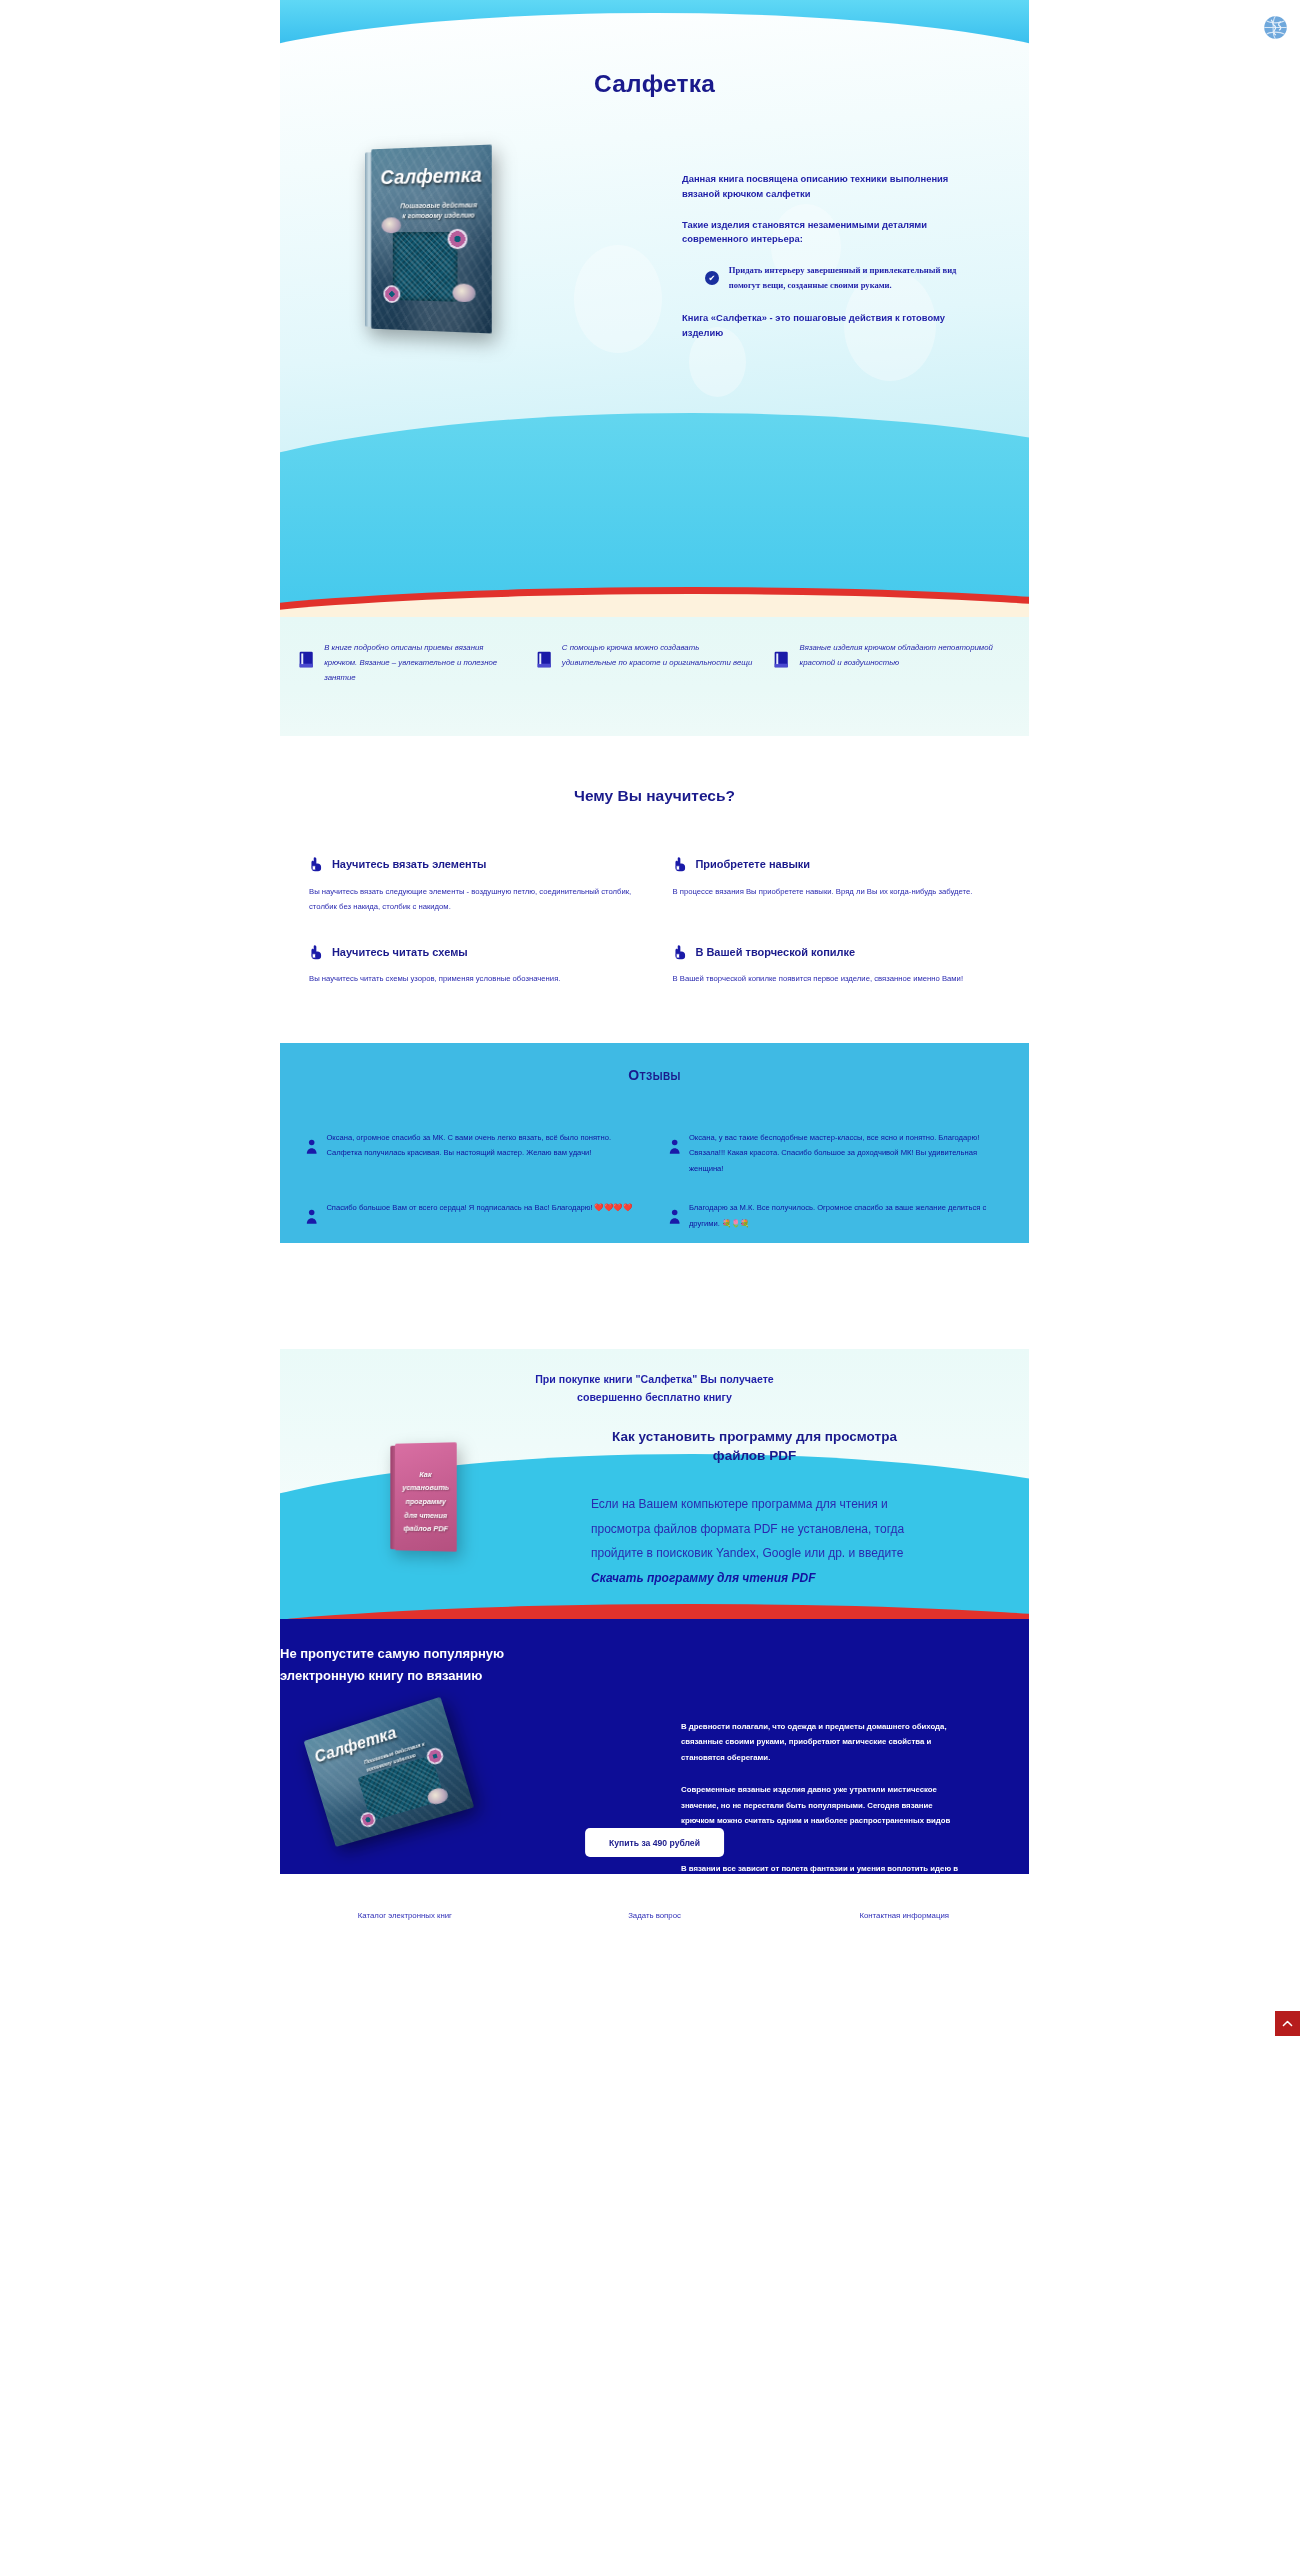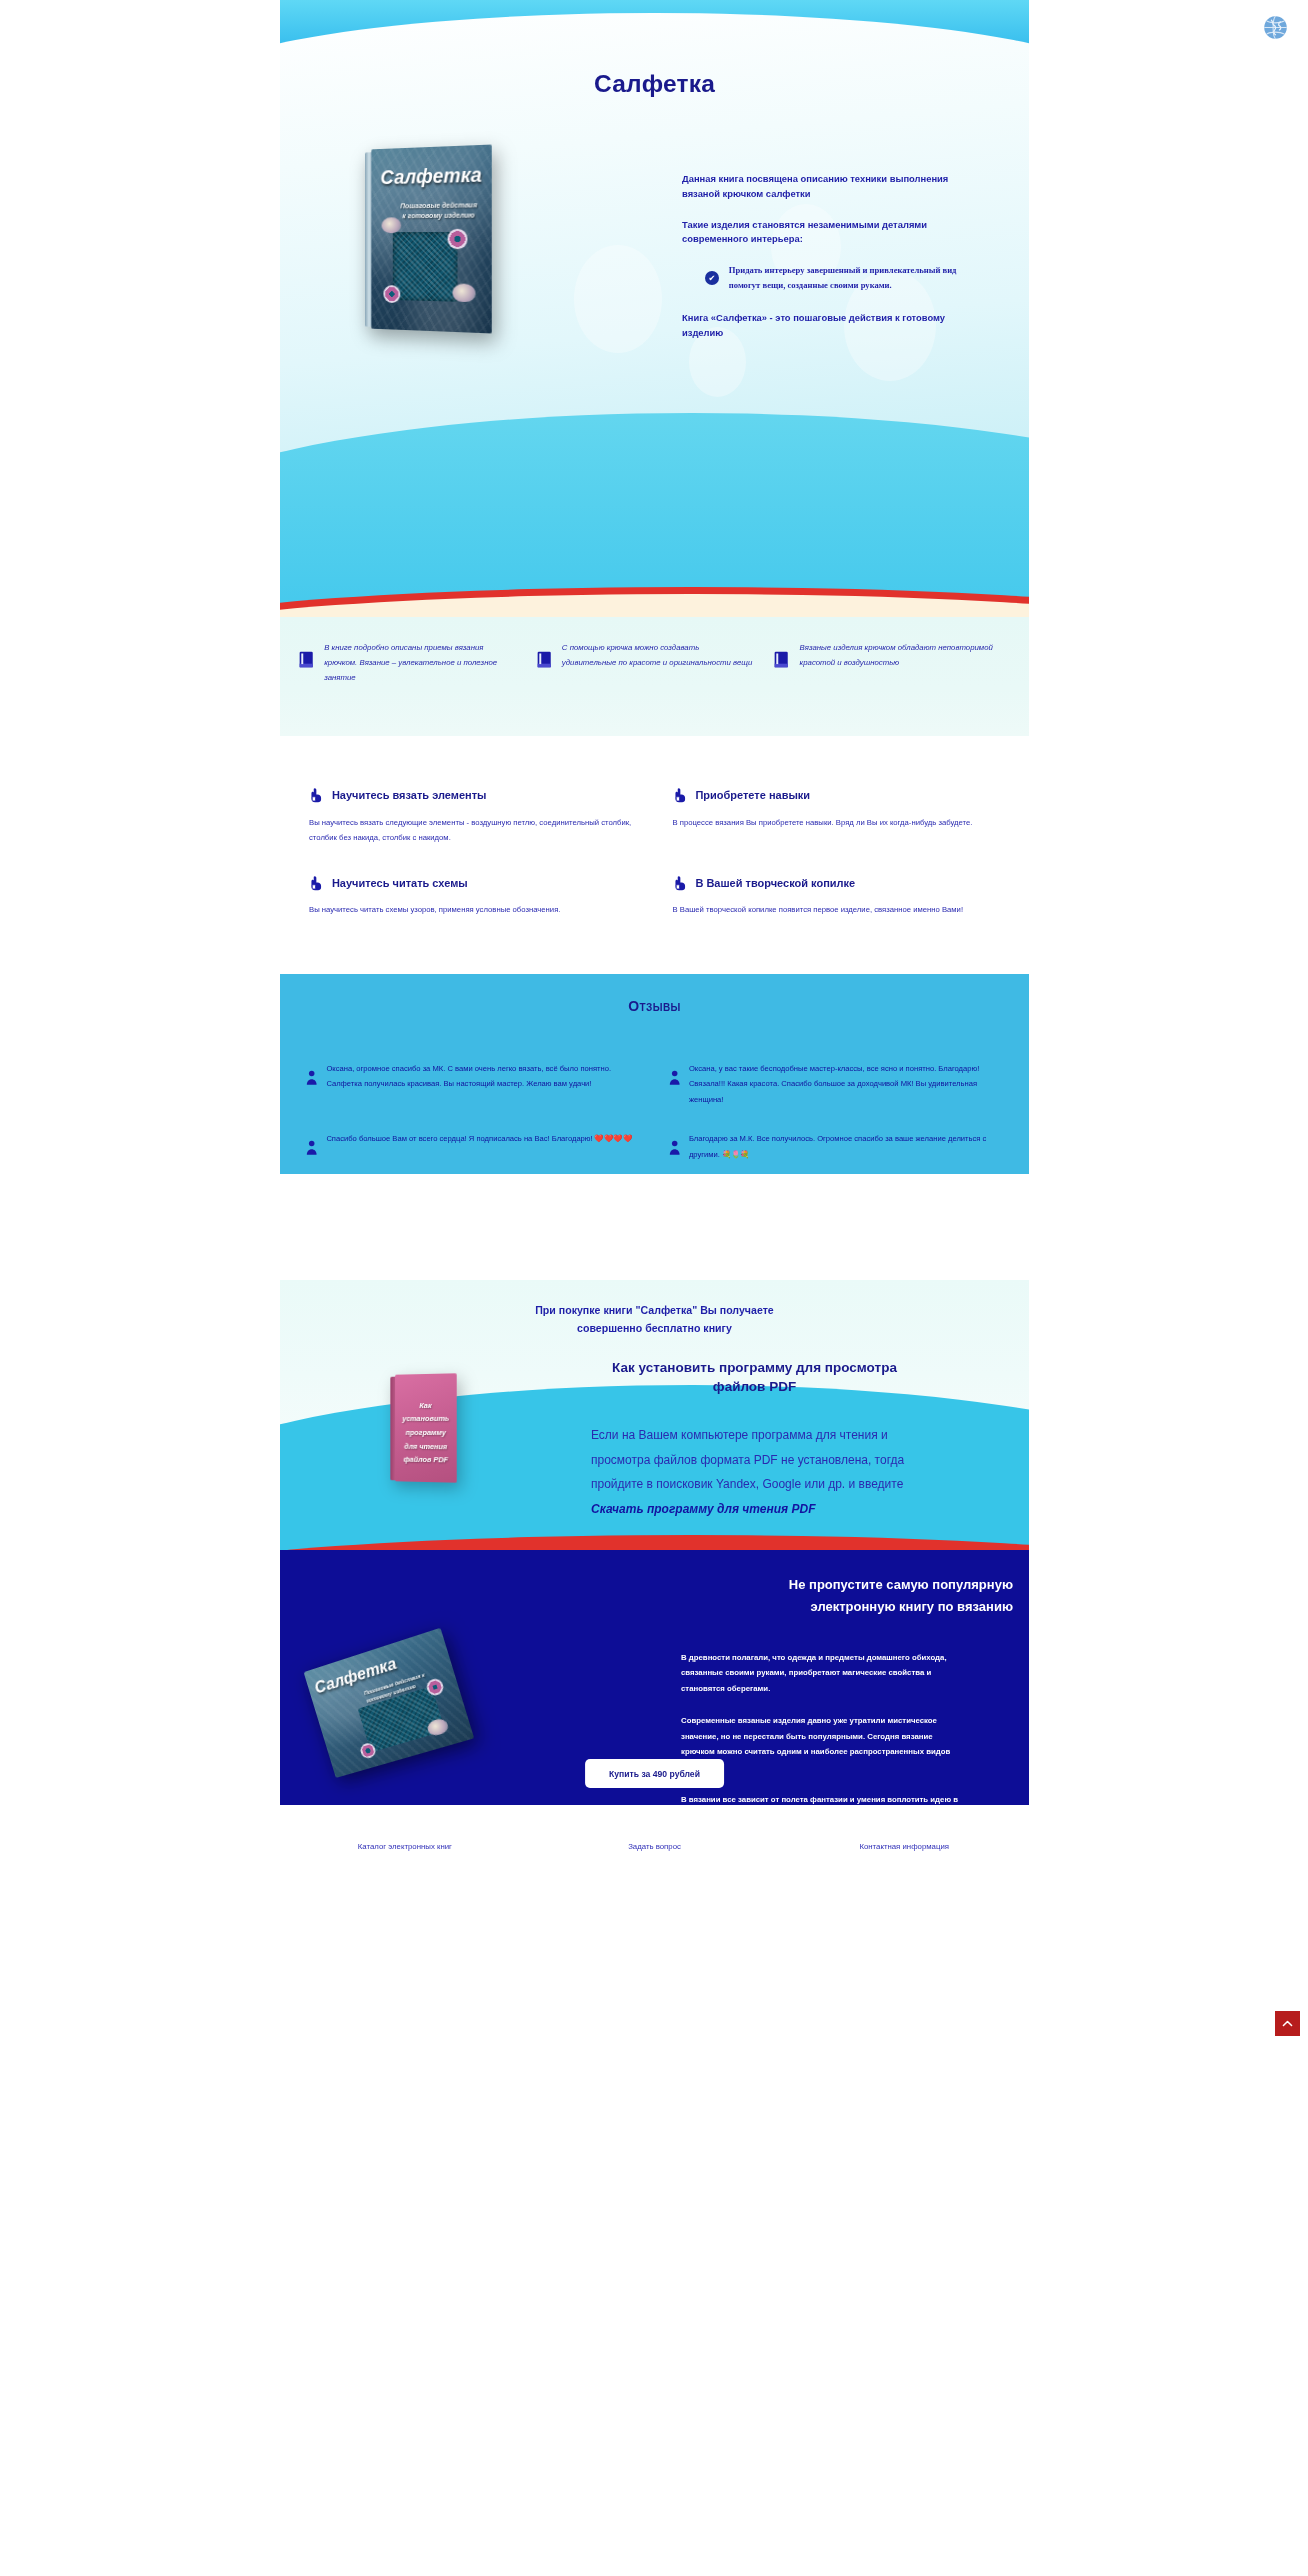--- a/index.html
+++ b/index.html
@@ -142,21 +142,21 @@
   .pdf-cover-txt { position: absolute; left: 4.9px; right: 4.9px; top: 24.5px; text-align: center;
     color: #fff; font-size: 7.4px; font-weight: bold; font-style: italic; line-height: 1.85;
     text-shadow: 0.8px 0.8px 1.6px rgba(0,0,0,.35); }
   .pdf-copy { position: absolute; left: 311px; top: 78px; width: 327px; z-index: 7; }
   .pdf-h { color: #1a1a8c; font-size: 13.5px; font-weight: bold; line-height: 1.45; text-align: center; margin-bottom: 26px; }
   .pdf-b { color: #2a2ab0; font-size: 12px; line-height: 2.05; }
   .pdf-b b { color: #1313a0; font-style: italic; }
 
   
   .final { position: relative; width: 749px; height: 255px; background: #0d0d96; overflow: hidden; }
-  .final-h { position: absolute; left: 0; right: 16px; top: 24.5px; text-align: right;
+  .final-h { position: absolute; left: 0; right: 16px; top: 24.5px; text-align: left;
     color: #ffffff; font-size: 13px; font-weight: bold; line-height: 1.65; }
   .final-book { position: absolute; left: 34px; top: 98px; width: 146px; height: 113px;
     transform: rotate(-17deg) perspective(572px) rotateY(-10deg);
     filter: drop-shadow(3.3px 6.5px 9.8px rgba(0,0,0,.5)); }
   .fb-face { position: absolute; inset: 0; border-radius: 2.5px; overflow: hidden;
     background:
       radial-gradient(ellipse at 25% 35%, rgba(255,255,255,.16) 0 15%, transparent 46%),
       linear-gradient(160deg,#5b8ca3 0%, #3a6a87 30%, #28506c 65%, #1b3a52 100%); }
   .fb-face::before{ content:""; position:absolute; inset:0;
     background: repeating-linear-gradient(58deg, rgba(255,255,255,.05) 0 2.5px, transparent 2.5px 7.4px); }
@@ -277,20 +277,21 @@
               <rect x="2" y="1" width="16" height="19" rx="1.5" fill="#1a1aa8"></rect>
               <rect x="2" y="15.5" width="16" height="4.5" fill="#4a4ad0"></rect>
               <rect x="4" y="3" width="2.4" height="13" fill="#e8eefb"></rect>
             </svg>
         </span>
         <span class="feat-txt">Вязаные изделия крючком обладают неповторимой красотой и воздушностью</span>
       </div>
     </section>
 
     <section class="learn">
+      <h2 class="learn-title">Чему Вы научитесь?</h2>
       <div class="learn-grid">
 
         <div class="learn-item">
           <div class="li-head">
             <span class="hand-ic">
               <svg width="14.7" height="16.4" viewBox="0 0 18 20">
                   <path d="M7 1.5c1.3 0 2 1 2 2.2V9h1.4c2.6 0 4.4 1.6 4.4 4v2.3c0 2.1-1.6 3.4-3.7 3.4H7.4C4.6 18.7 3 16.8 3 14.2V7.6c0-1 .7-1.7 1.6-1.7.6 0 1 .3 1.2.7V3.7C5.8 2.5 5.8 1.5 7 1.5z" fill="#1a1aa8"></path>
                   <rect x="4" y="12" width="4" height="5" rx=".8" fill="#ffffff" stroke="#1a1aa8" stroke-width=".9"></rect>
                 </svg>
             </span>

